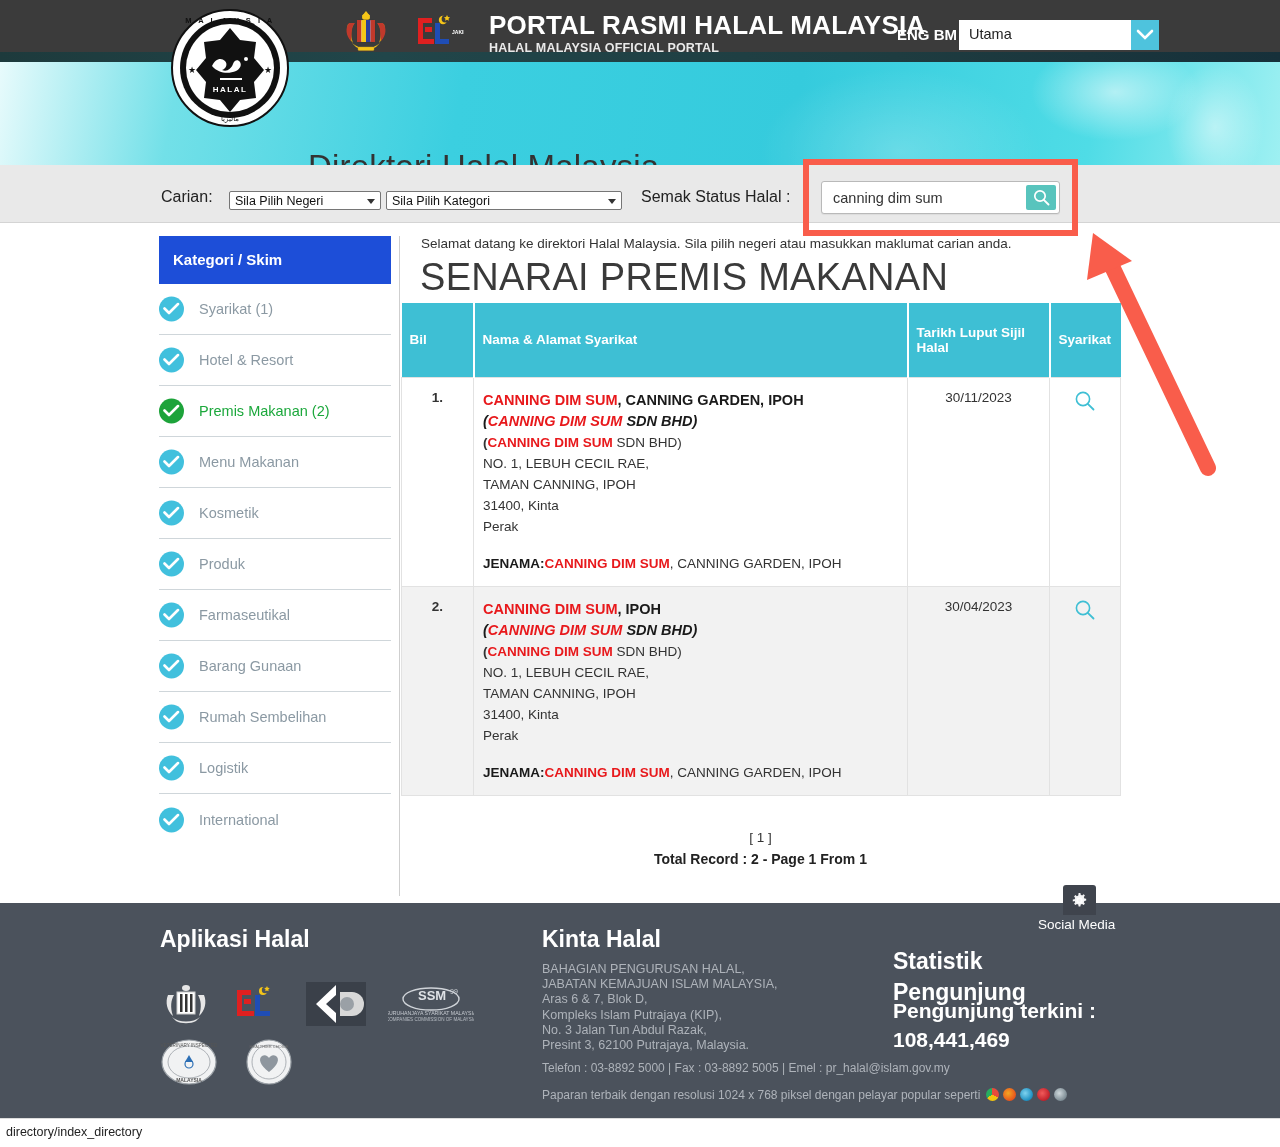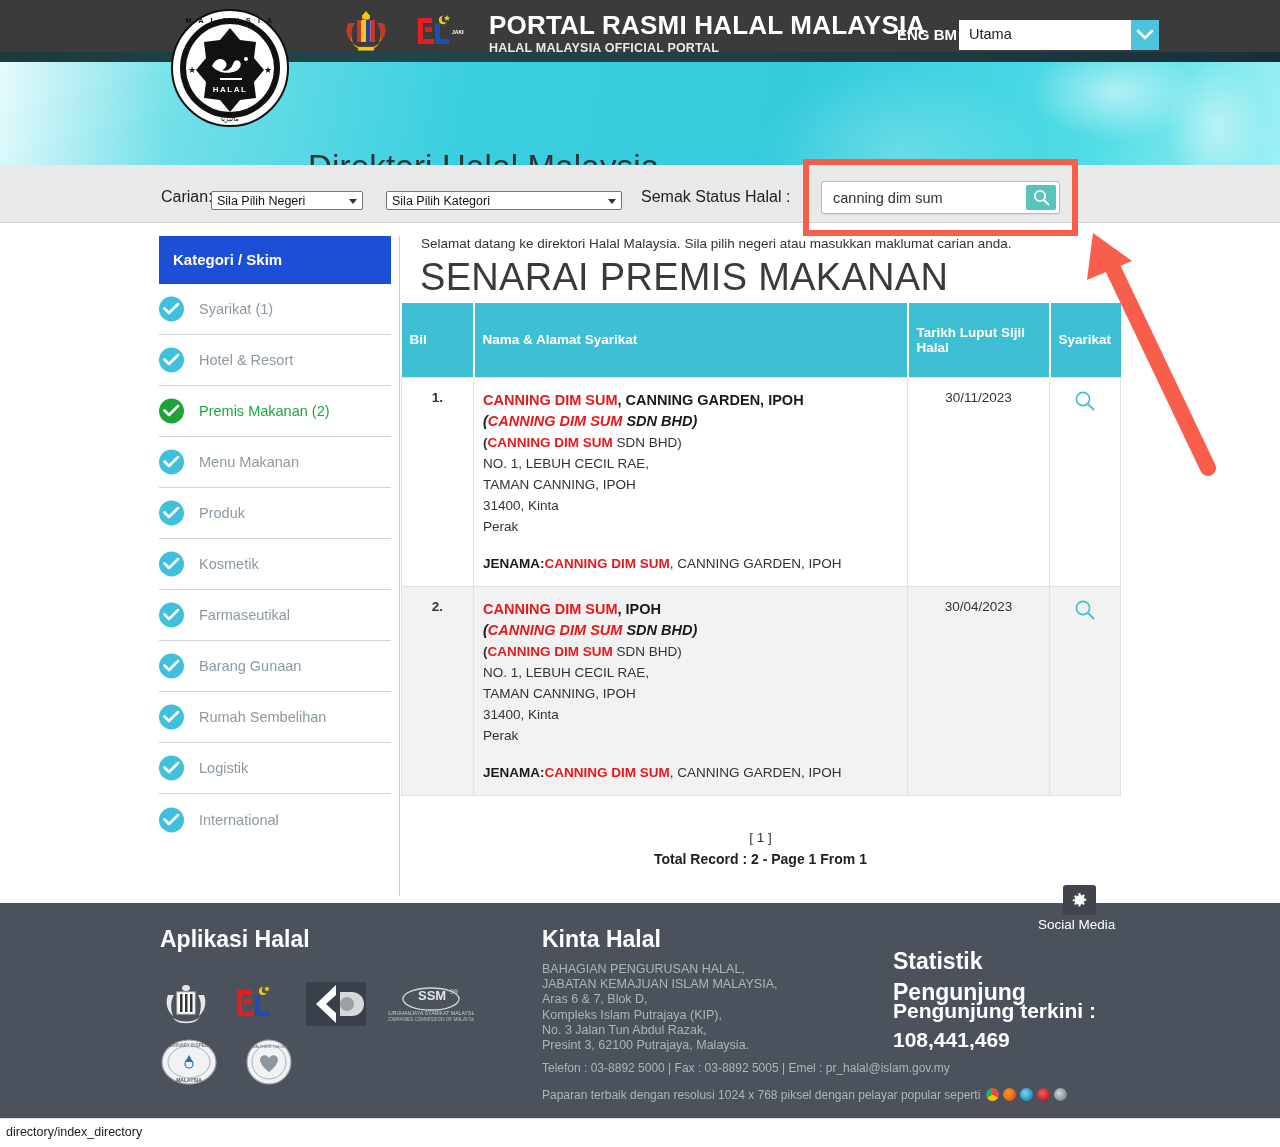--- a/index.html
+++ b/index.html
@@ -82,21 +82,21 @@
   .sel{
     position:absolute; height:19px; background:#fff; border:1px solid #767676;
     font-size:12.5px; color:#111; border-radius:2px;
   }
   .sel .txt{ position:absolute; left:5px; top:2px; white-space:nowrap; }
   .sel .car{
     position:absolute; right:5px; top:7px; width:0; height:0;
     border-left:4px solid transparent; border-right:4px solid transparent;
     border-top:5px solid #333;
   }
-  #sel-negeri{ left:211px; top:191px; width:152px; }
+  #sel-negeri{ left:229px; top:191px; width:152px; }
   #sel-kategori{ left:386px; top:191px; width:236px; }
 
   .semak-label{
     position:absolute; left:641px; top:188px; font-size:16px; color:#222; white-space:nowrap;
   }
 
   .hl-box{
     position:absolute; left:803px; top:159px; width:275px; height:77px;
     border:6px solid #f95d4b; background:transparent; z-index:30;
   }
@@ -388,30 +388,30 @@
       </span>
     <span>Menu Makanan</span>
   </div>
 
   <div class="cat-item">
     <span class="cat-check">
         <svg width="17" height="13" viewBox="0 0 17 13">
           <path d="M1.5 6 L6 10.5 L15 1.5" stroke="#fff" stroke-width="2.6" fill="none" stroke-linecap="round" stroke-linejoin="round"></path>
         </svg>
       </span>
+    <span>Kosmetik</span>
+  </div>
+
+  <div class="cat-item">
+    <span class="cat-check">
+        <svg width="17" height="13" viewBox="0 0 17 13">
+          <path d="M1.5 6 L6 10.5 L15 1.5" stroke="#fff" stroke-width="2.6" fill="none" stroke-linecap="round" stroke-linejoin="round"></path>
+        </svg>
+      </span>
     <span>Produk</span>
-  </div>
-
-  <div class="cat-item">
-    <span class="cat-check">
-        <svg width="17" height="13" viewBox="0 0 17 13">
-          <path d="M1.5 6 L6 10.5 L15 1.5" stroke="#fff" stroke-width="2.6" fill="none" stroke-linecap="round" stroke-linejoin="round"></path>
-        </svg>
-      </span>
-    <span>Kosmetik</span>
   </div>
 
   <div class="cat-item">
     <span class="cat-check">
         <svg width="17" height="13" viewBox="0 0 17 13">
           <path d="M1.5 6 L6 10.5 L15 1.5" stroke="#fff" stroke-width="2.6" fill="none" stroke-linecap="round" stroke-linejoin="round"></path>
         </svg>
       </span>
     <span>Farmaseutikal</span>
   </div>

